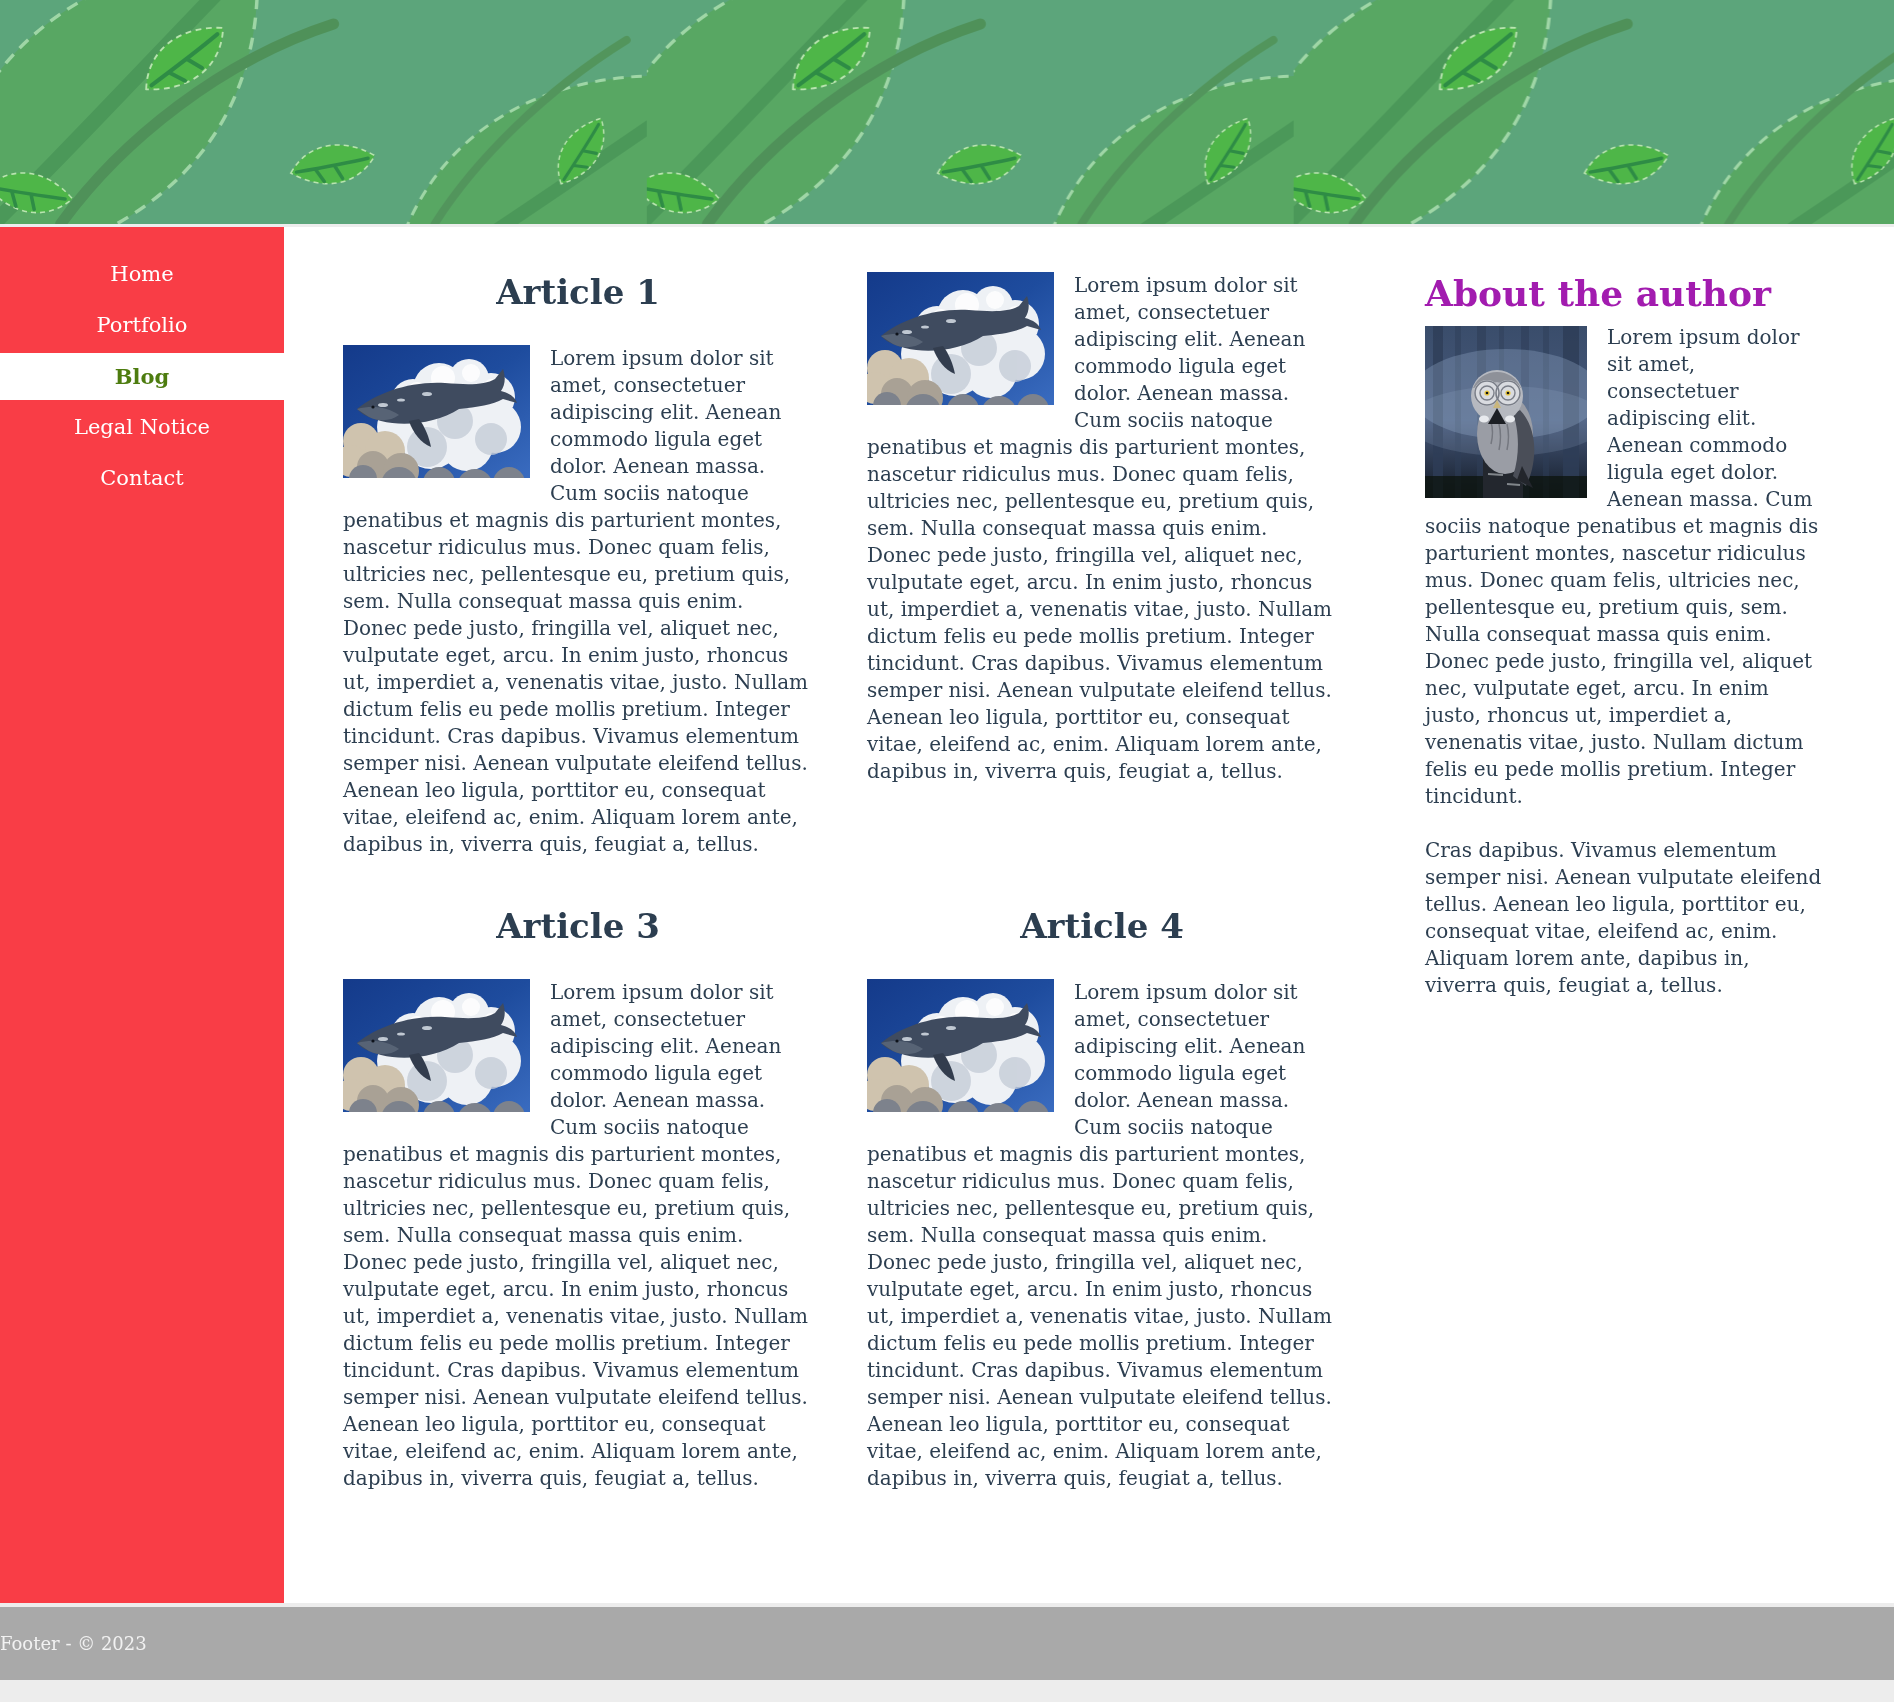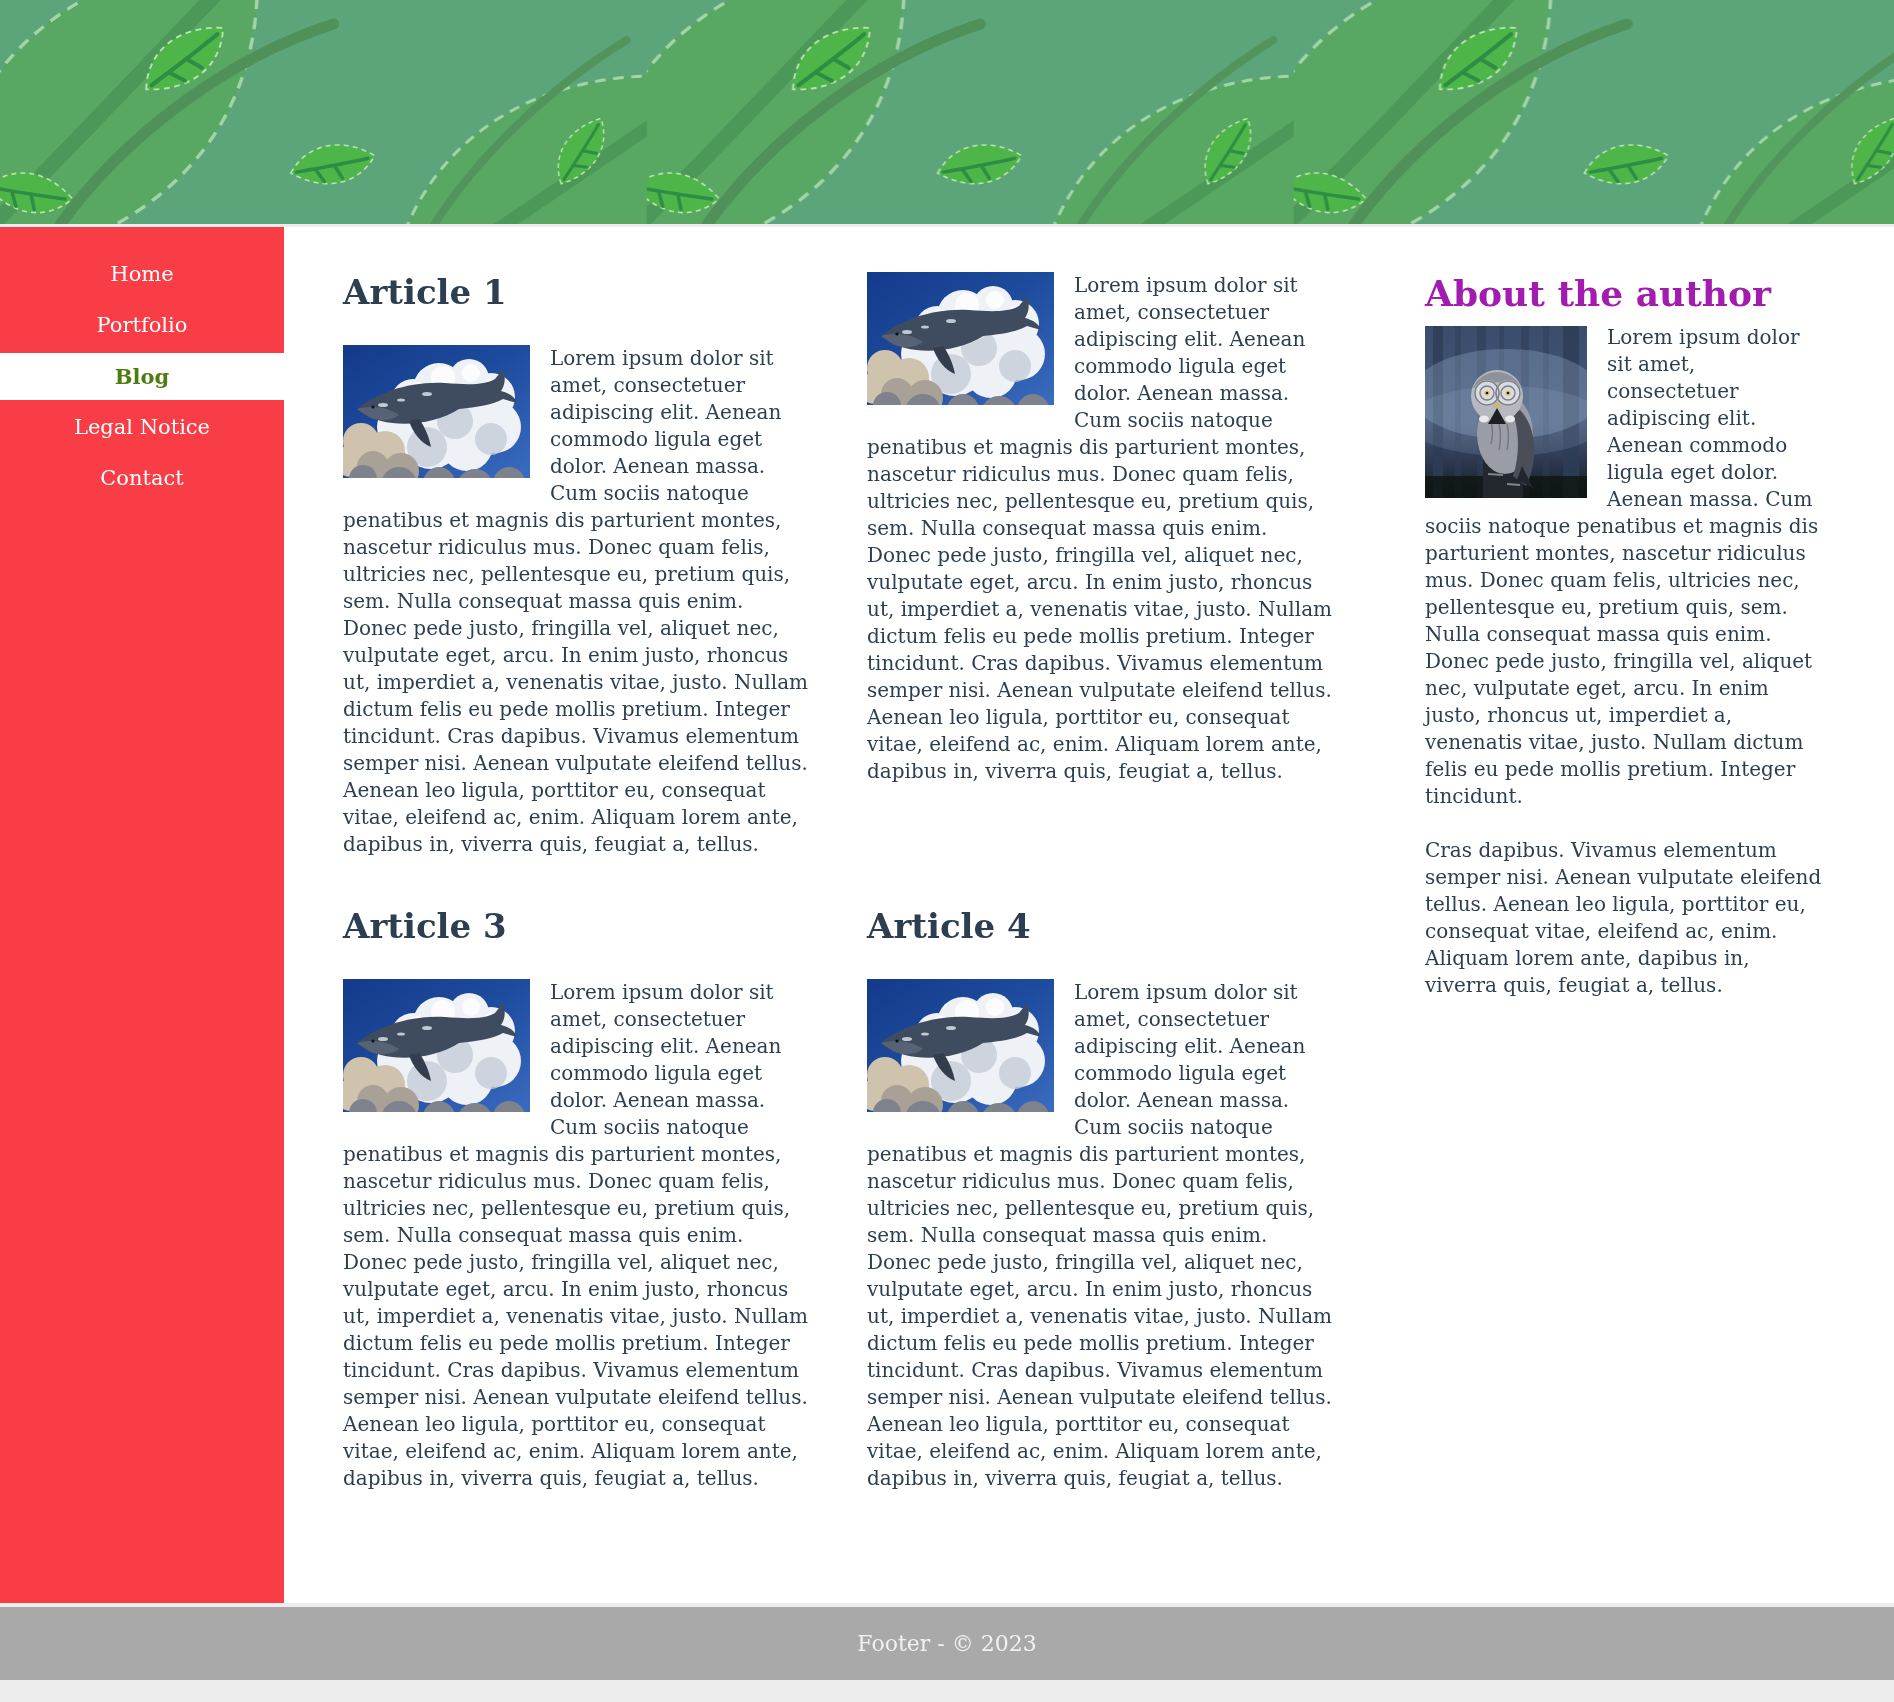--- a/index.html
+++ b/index.html
@@ -34,35 +34,35 @@
     flex: 1 1 auto; background: #ffffff;
     display: flex; gap: 88px;
     padding: 45px 40px 40px 59px;
   }
   .articles {
     display: grid;
     grid-template-columns: 470px 470px;
     column-gap: 54px; row-gap: 48px;
     align-content: start;
   }
-  .post h2 { font-size: 34px; line-height: 41px; margin: 0 0 32px 0; color: #2c3e50; }
+  .post h2 { font-size: 34px; line-height: 41px; margin: 0 0 32px 0; color: #2c3e50; text-align: center; }
   .post p { margin: 0; }
   .thumb { float: left; margin: 0 20px 8px 0; display: block; }
 
   .about { width: 400px; flex: 0 0 400px; }
   .about h3 { font-size: 36px; line-height: 38px; margin: 2px 0 12px 0; color: #a21caf; }
   .about p { margin: 0; }
   .about p.second { margin-top: 27px; }
   .owl-photo { float: left; margin: 2px 20px 6px 0; display: block; }
 
   
   .site-footer {
     height: 73px; margin-top: 4px; background: #a9a9a9;
-    display: flex; align-items: center; justify-content: center;
-    color: #f2f2f2; font-size: 22px;
+    display: flex; align-items: center; justify-content: flex-start;
+    color: #f2f2f2; font-size: 18px;
   }
 
   .hidden-defs { position: absolute; width: 0; height: 0; overflow: hidden; }
 </style>
 </head>
 <body>
 
 <svg class="hidden-defs" aria-hidden="true">
   <defs>
     <linearGradient id="sky" x1="0" y1="0" x2="1" y2="1">

